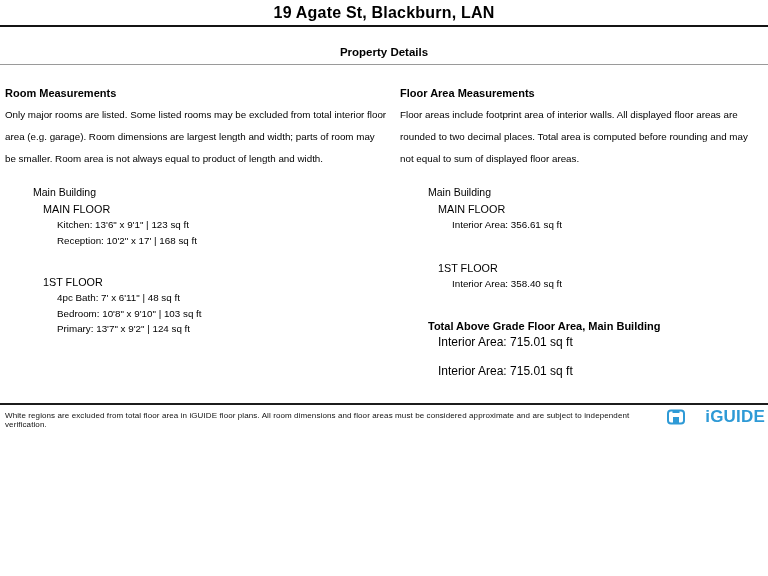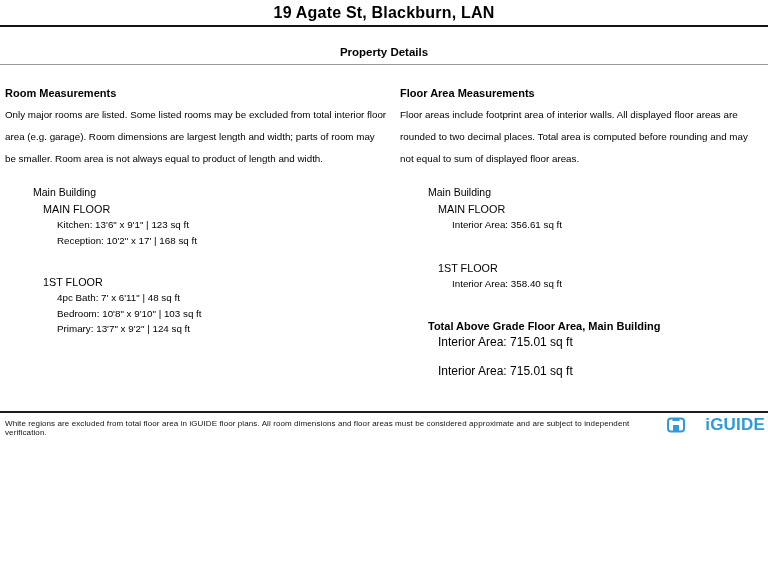--- a/index.html
+++ b/index.html
@@ -82,21 +82,21 @@
   }
   .total-area {
     margin-left: 10px;
     font-size: 12px;
     line-height: 16px;
   }
 
   
   .footer {
     position: absolute;
-    left: 0; right: 0; bottom: 8px;
+    left: 0; right: 0; bottom: 16px;
   }
   .footer-rule { border-top: 2px solid #1c1c1c; }
   .footer-row {
     display: flex;
     align-items: flex-start;
     justify-content: space-between;
     padding: 0 3px 0 5px;
     height: 23px;
   }
   .disclaimer {

